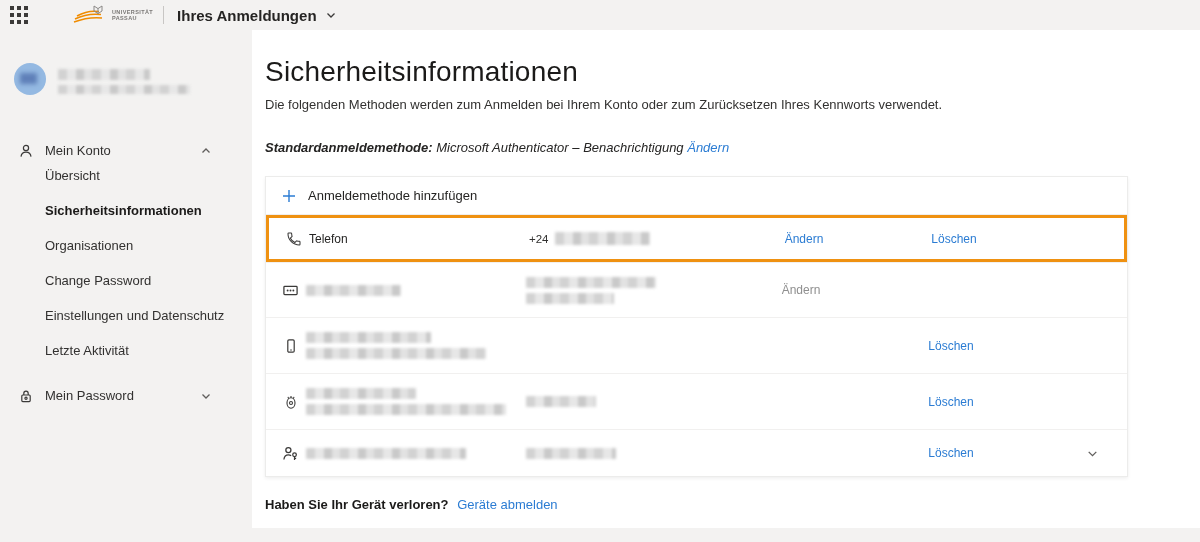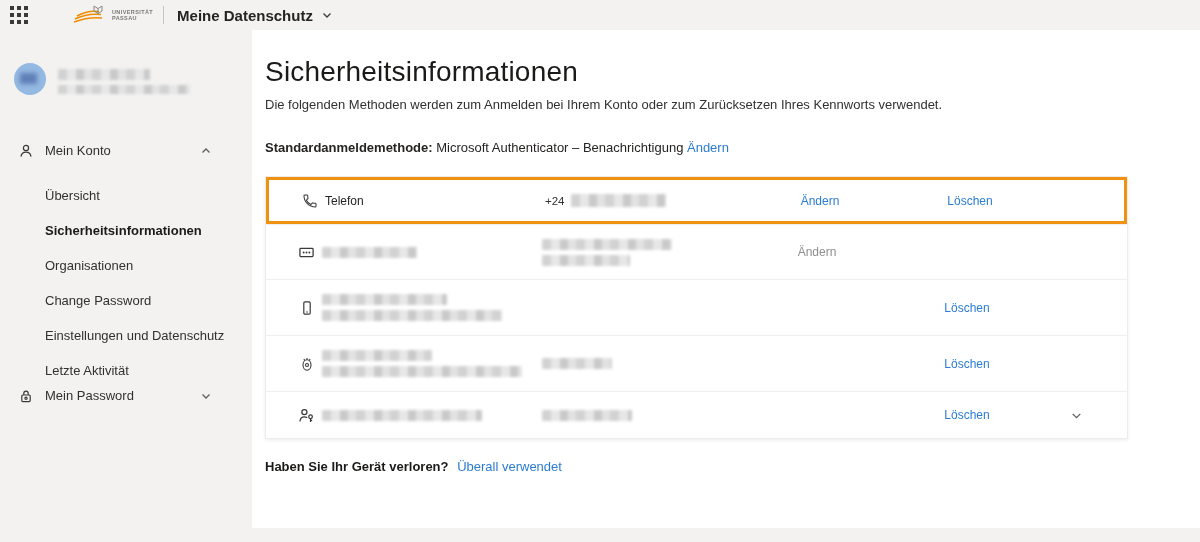--- a/index.html
+++ b/index.html
@@ -31,41 +31,41 @@
   .main{flex:1;background:#ffffff;height:498px;padding:26px 72px 0 13px;}
 
   
   .profile{display:flex;align-items:flex-start;gap:12px;padding-left:14px;height:34px;margin-bottom:36px;}
   .avatar{width:32px;height:32px;border-radius:50%;background:var(--avatar-blue);position:relative;overflow:hidden;cursor:pointer;}
   .avatar .blurblob{position:absolute;left:6px;top:10px;width:17px;height:11px;background:#5f80b8;filter:blur(2px);}
   .profile-lines{display:flex;flex-direction:column;gap:5px;padding-top:6px;}
   .nav-row{height:35px;display:flex;align-items:center;padding-left:18px;padding-right:40px;font-size:13px;color:#323130;cursor:pointer;}
   .nav-row .ic{width:16px;height:16px;margin-right:11px;flex:0 0 16px;display:flex;align-items:center;justify-content:center;}
   .nav-row .spacer{flex:1;}
-  .nav-sub{height:35px;display:flex;align-items:flex-end;padding-left:45px;font-size:13px;color:#323130;cursor:pointer;}
+  .nav-sub{height:35px;display:flex;align-items:flex-start;padding-left:45px;font-size:13px;color:#323130;cursor:pointer;}
   .nav-sub.selected{font-weight:700;color:#1b1a19;}
 
   
   .blur{height:11px;border-radius:1px;filter:blur(1.6px);
     background:repeating-linear-gradient(90deg,#d2d2d2 0 9px,#e7e7e7 9px 18px,#c9c9c9 18px 26px,#e2e2e2 26px 34px);}
   .blur.h13{height:13px;}
   .blur-stack{display:flex;flex-direction:column;gap:5px;}
 
   
   h1{font-size:28px;font-weight:300;color:#1b1a19;letter-spacing:.2px;}
   .subtitle{font-size:13px;color:#323130;margin-top:9px;}
-  .default-method{font-size:13px;margin-top:28px;color:#252423;}
+  .default-method{font-size:13px;margin-top:28px;color:#252423;font-style:italic;}
   .default-method b{font-weight:700;}
   a.link{color:var(--link-blue);text-decoration:none;cursor:pointer;}
   a.link.muted{color:var(--muted-link);}
 
   .card{margin-top:21px;width:863px;background:#fff;border:1px solid #ececeb;
         box-shadow:0 1.6px 3.6px rgba(0,0,0,.07),0 .3px .9px rgba(0,0,0,.05);}
   .add-row{height:38px;display:flex;align-items:center;gap:12px;padding:0 16px;font-size:13px;color:#252423;cursor:pointer;border-bottom:1px solid #efeeed;}
-  .method-row{display:grid;grid-template-columns:24px 220px 200px 150px 150px 1fr;align-items:center;padding:0 32px;font-size:12px;color:#252423;}
+  .method-row{display:grid;grid-template-columns:24px 220px 200px 150px 150px 1fr;align-items:center;padding:0 16px;font-size:12px;color:#252423;}
   .method-row + .method-row{border-top:1px solid #f1f0ef;}
   .method-row .ic{width:17px;height:17px;display:flex;align-items:center;justify-content:center;}
   .method-row .name{padding-right:12px;}
   .method-row .action{text-align:center;font-size:12px;}
   .method-row .chev{display:flex;justify-content:flex-end;padding-right:12px;cursor:pointer;}
   .row-phone{height:47px;border:3px solid var(--highlight-orange);}
   .row-pwd{height:55px;}
   .row-device{height:56px;}
   .row-token{height:56px;}
   .row-passkey{height:47px;}
@@ -104,21 +104,21 @@
           <path d="M26 4.6 v5"></path>
         </g>
       </svg>
       <div class="logo-text">
         <span>UNIVERSITÄT</span>
         <span>PASSAU</span>
       </div>
     </div>
     <div class="topbar-divider"></div>
     <div class="app-title">
-      <span>Meine Datenschutz</span>
+      <span>Ihres Anmeldungen</span>
       <svg width="12" height="12" viewBox="0 0 12 12">
         <path d="M2.5 4.5l3.5 3.5 3.5-3.5" fill="none" stroke="#3b3a39" stroke-width="1.3"></path>
       </svg>
     </div>
   </header>
 
   <div class="content">
 
     <aside class="sidebar">
       <div class="profile">
@@ -192,20 +192,26 @@
       <p class="subtitle">Die folgenden Methoden werden zum Anmelden bei Ihrem Konto oder zum Zurücksetzen Ihres Kennworts verwendet.</p>
 
       <div class="default-method">
         <b>Standardanmeldemethode:</b>
         <span>Microsoft Authenticator – Benachrichtigung</span>
         <a class="link">Ändern</a>
       </div>
 
       <div class="card">
 
+        <div class="add-row">
+          <svg width="14" height="14" viewBox="0 0 14 14">
+            <path d="M7 1v12M1 7h12" stroke="#2b7cd3" stroke-width="1.4"></path>
+          </svg>
+          <span>Anmeldemethode hinzufügen</span>
+        </div>
 
         <div class="method-row row-phone">
           <span class="ic">
             <svg width="16" height="16" viewBox="0 0 24 24">
                 <path d="M6.62 10.79c1.44 2.83 3.76 5.14 6.59 6.59l2.2-2.21c.27-.27.67-.36 1.02-.24 1.12.37 2.33.57 3.57.57.55 0 1 .45 1 1V20c0 .55-.45 1-1 1-9.39 0-17-7.61-17-17 0-.55.45-1 1-1h3.5c.55 0 1 .45 1 1 0 1.25.2 2.45.57 3.57.11.35.03.74-.25 1.02l-2.2 2.2z" fill="none" stroke="#3b3a39" stroke-width="1.6"></path>
               </svg>
           </span>
           <span class="name">Telefon</span>
           <span class="valcell">
             <span>+24</span>
@@ -306,17 +312,17 @@
           <span class="chev">
             <svg width="13" height="13" viewBox="0 0 12 12">
               <path d="M2.5 4.5L6 8l3.5-3.5" fill="none" stroke="#605e5c" stroke-width="1.2"></path>
             </svg>
           </span>
         </div>
       </div>
 
       <div class="lost-device">
         <b>Haben Sie Ihr Gerät verloren?</b>
-        <a class="link">Überall verwendet</a>
+        <a class="link">Geräte abmelden</a>
       </div>
     </main>
   </div>
 </div>
 
 </body></html>

